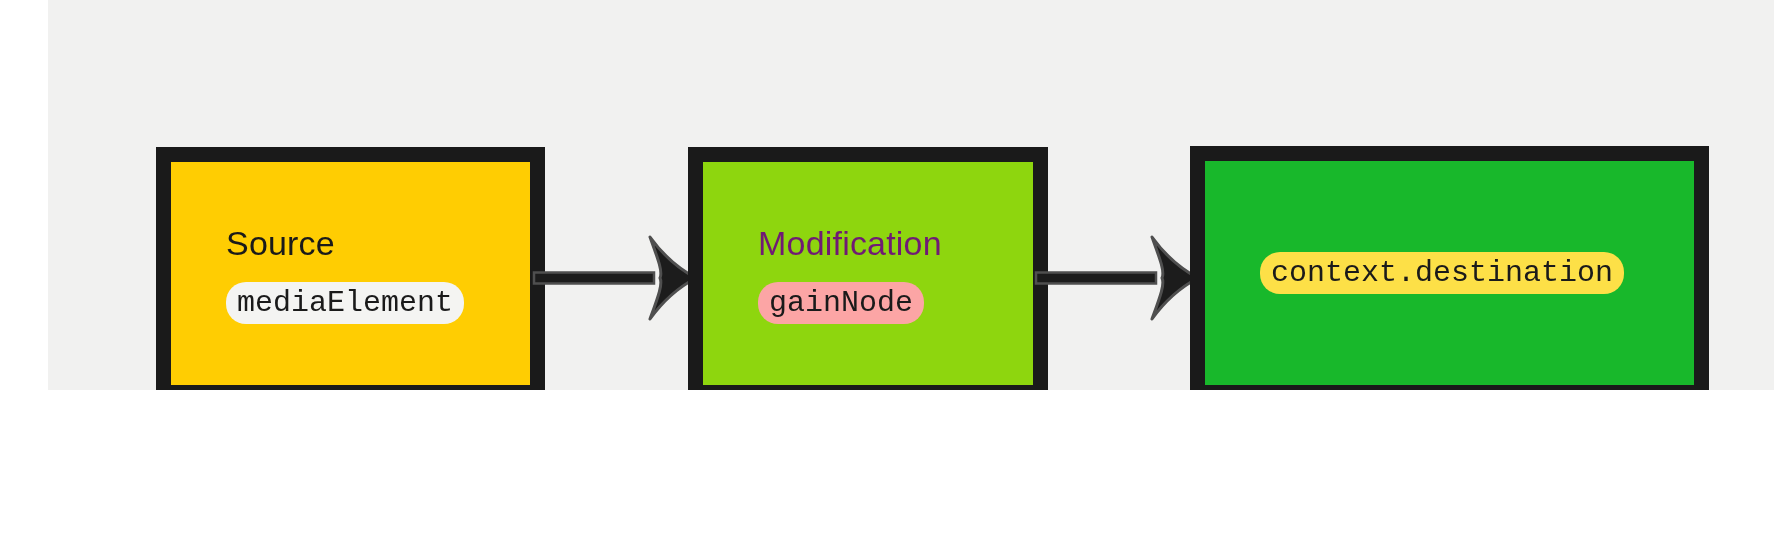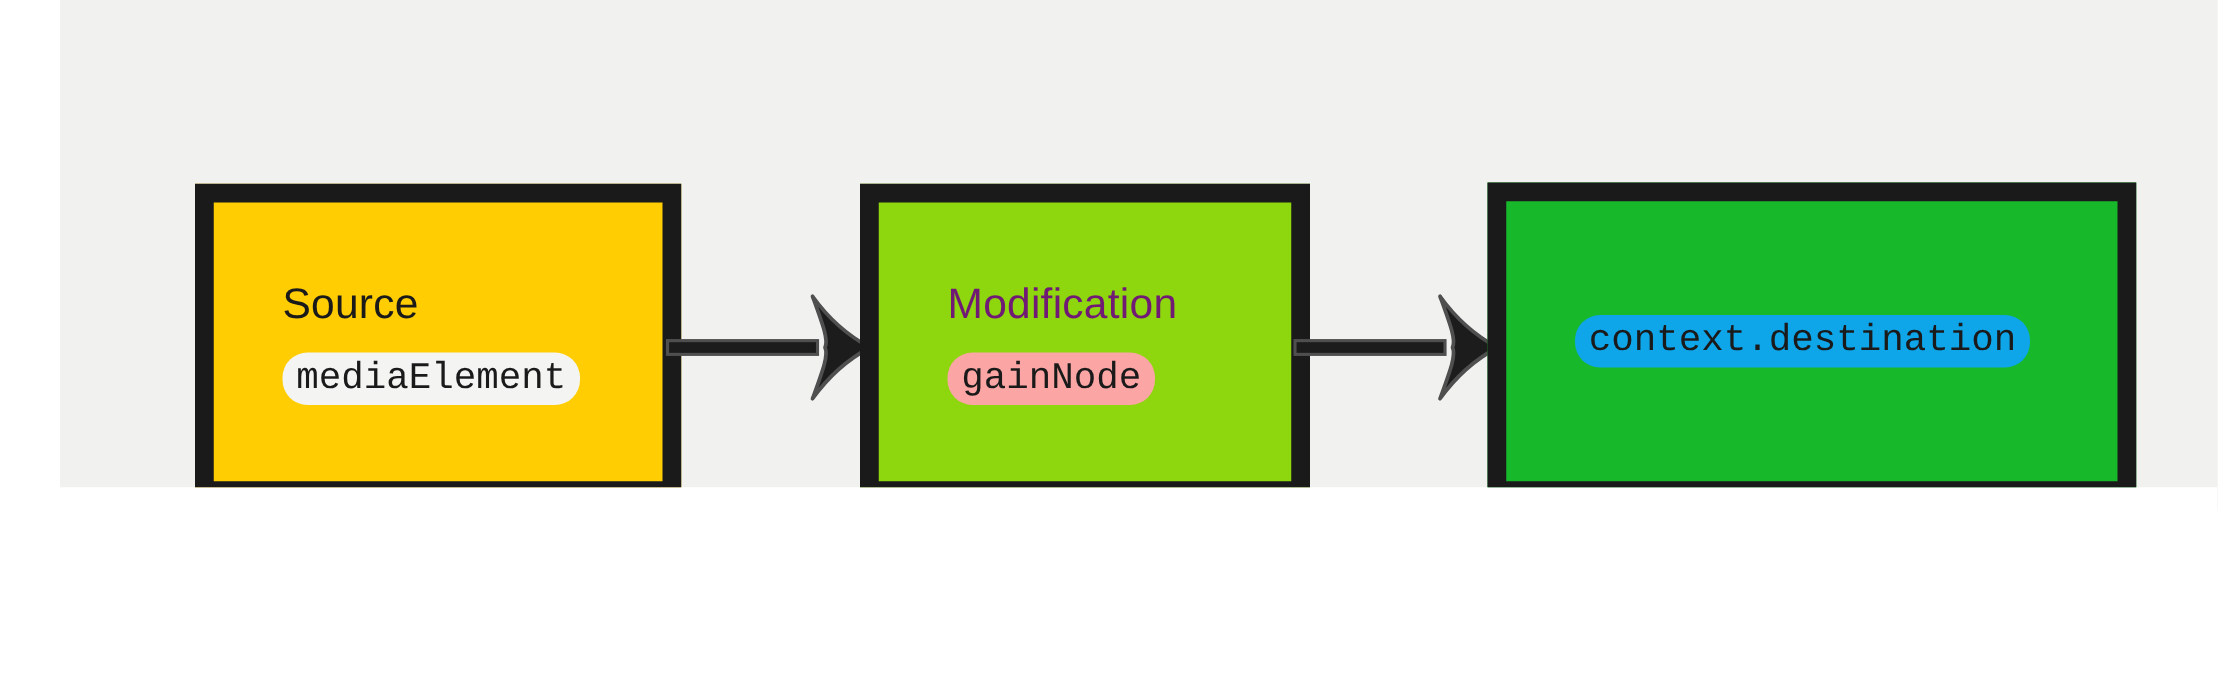--- a/index.html
+++ b/index.html
@@ -71,16 +71,16 @@
     <div class="node-label" style="color: #701a75;">Modification</div>
     <div class="node-code" style="background-color: #fca5a5; color: rgb(26, 26, 26);">gainNode</div>
   </div>
 
   <svg class="arrow arrow-1" viewBox="0 0 172 92" xmlns="http://www.w3.org/2000/svg">
     <rect x="3" y="40.5" width="120" height="11" stroke-width="2.5" style="fill: rgb(28, 28, 28); stroke: rgb(79, 79, 79);"></rect>
     <path d="M 165 46 C 150 38 134 26 119 5 C 127 27 132 40 129 46 C 132 52 127 65 119 87 C 134 66 150 54 165 46 Z" stroke-width="3" stroke-linejoin="round" style="fill: rgb(28, 28, 28); stroke: rgb(79, 79, 79);"></path>
   </svg>
 
   <div class="node node-2" style="background-color: rgb(24, 184, 43); border-color: rgb(26, 26, 26);">
-    <div class="node-code" style="background-color: #0ea5e9; color: rgb(26, 26, 26);">context.destination</div>
+    <div class="node-code" style="background-color: #fde047; color: rgb(26, 26, 26);">context.destination</div>
   </div>
 
 </div>
 
 </body></html>

